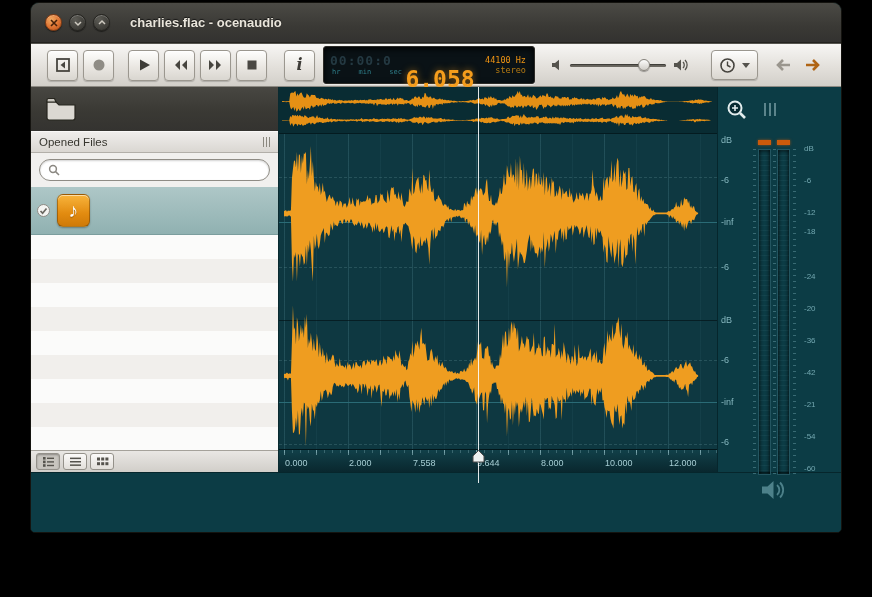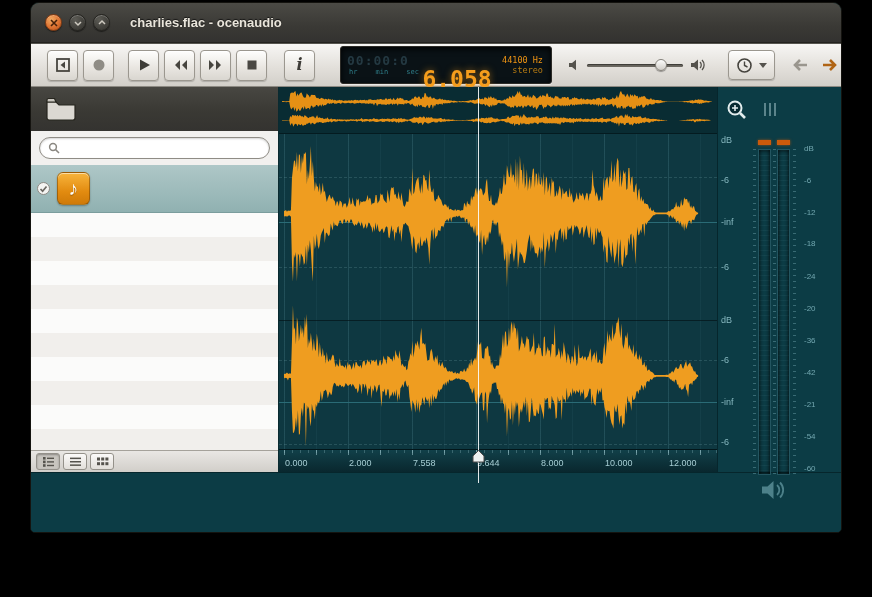--- a/index.html
+++ b/index.html
@@ -25,21 +25,21 @@
   
   .toolbar{flex:0 0 44px;background:linear-gradient(#f7f6f4,#e3e0db 55%,#d2cfc9);
     border-top:1px solid #55544e;border-bottom:1px solid #8d8a83;
     display:flex;align-items:center;padding:0 16px}
   .tbtn{width:31px;height:31px;border:1px solid #9b978f;border-radius:4px;
     background:linear-gradient(#fefefd,#eae7e2 55%,#d9d6d0);
     box-shadow:inset 0 1px 0 #fff,0 1px 1px rgba(0,0,0,.18);
     display:flex;align-items:center;justify-content:center;margin-right:5px;flex:0 0 31px}
   .info-glyph{font-family:"DejaVu Serif",serif;font-style:italic;font-weight:bold;
     font-size:16px;color:#3e3c37;line-height:1}
-  .lcd{width:212px;height:34px;margin-left:20px;flex:0 0 212px;background:#0a1216;
+  .lcd{width:212px;height:34px;margin-left:3px;flex:0 0 212px;background:#0a1216;
     border:1px solid #2c2b27;border-radius:3px;display:flex;padding:18px 6px;
     box-shadow:inset 0 2px 6px rgba(0,0,0,.95),0 1px 0 rgba(255,255,255,.55);
     font-family:"DejaVu Sans Mono",monospace}
   .lcd-left{width:74px;display:flex;flex-direction:column;justify-content:center}
   .lcd-ghost{color:#243942;font-size:13px;font-weight:bold;letter-spacing:1px;line-height:14px}
   .lcd-units{display:flex;justify-content:space-between;color:#2e7d88;font-size:7px;padding:0 2px}
   .lcd-time{flex:1;color:#f59d1c;font-size:23px;font-weight:bold;line-height:28px;
     text-align:center;text-shadow:0 0 7px rgba(245,157,28,.55)}
   .lcd-right{width:52px;display:flex;flex-direction:column;align-items:flex-end;
     justify-content:center;gap:0;padding-right:2px}
@@ -249,20 +249,28 @@
 
   <div class="main">
 
     <div class="sidebar">
       <div class="sb-header">
         <svg width="32" height="24" viewBox="0 0 32 24">
           <path d="M2,5 h9 l3,3 h16 v13 a2,2 0 0 1 -2,2 H4 a2,2 0 0 1 -2,-2 Z" fill="#dbd8d2" stroke="#27261f" stroke-width="1.2"></path>
           <path d="M2,5 v-2 a1.5,1.5 0 0 1 1.5,-1.5 h6 L11,5 Z" fill="#c9c6bf" stroke="#27261f" stroke-width="1.2"></path>
         </svg>
       </div>
+      <div class="sb-title">
+        <span>Opened Files</span>
+        <span class="grip">
+            <i></i>
+            <i></i>
+            <i></i>
+          </span>
+      </div>
       <div class="sb-search">
         <div class="search-box">
           <svg width="12" height="12" viewBox="0 0 12 12">
             <circle cx="5" cy="5" r="3.4" fill="none" stroke="#8a8781" stroke-width="1.5"></circle>
             <path d="M7.6,7.6 L11,11" stroke="#8a8781" stroke-width="1.5"></path>
           </svg>
           <input type="text" value="" style="">
         </div>
       </div>
       <div class="sb-list">
@@ -372,21 +380,21 @@
       <div class="led" style="left:59px"></div>
       <div class="mticks" style="left:35px"></div>
       <div class="mbar" style="left:40px"></div>
       <div class="mticks" style="left:55px"></div>
       <div class="mbar" style="left:59px"></div>
       <div class="mticks" style="left:75px"></div>
 
       <span class="mlabel" style="top:57px">dB</span>
       <span class="mlabel" style="top:89px">-6</span>
       <span class="mlabel" style="top:121px">-12</span>
-      <span class="mlabel" style="top:152px">-18</span>
+      <span class="mlabel" style="top:140px">-18</span>
       <span class="mlabel" style="top:185px">-24</span>
       <span class="mlabel" style="top:217px">-20</span>
       <span class="mlabel" style="top:249px">-36</span>
       <span class="mlabel" style="top:281px">-42</span>
       <span class="mlabel" style="top:313px">-21</span>
       <span class="mlabel" style="top:345px">-54</span>
       <span class="mlabel" style="top:377px">-60</span>
 
       <div class="monitor-wrap">
         <svg width="28" height="22" viewBox="0 0 28 22">

